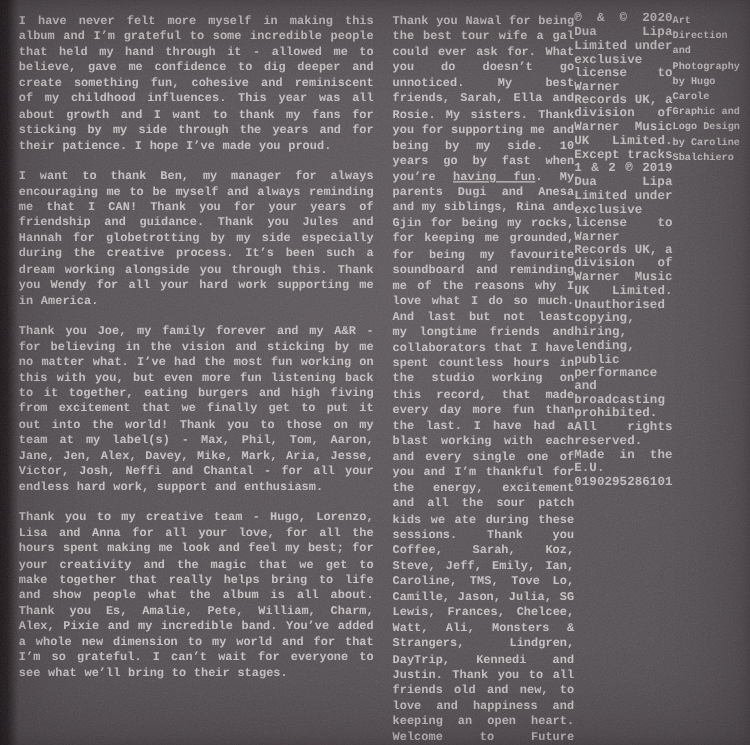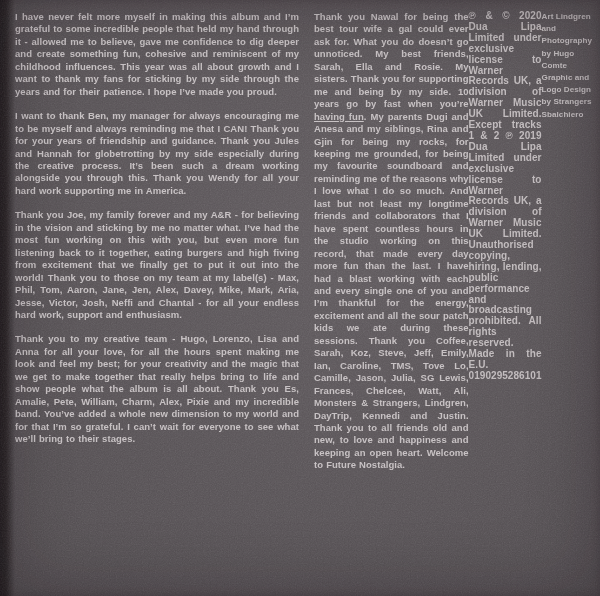--- a/index.html
+++ b/index.html
@@ -4,21 +4,21 @@
 <style>
   html, body { margin: 0; padding: 0; background: #1b1819; }
   .page {
     position: relative;
     width: 600px;
     height: 596px;
     background:
       radial-gradient(ellipse at 55% 40%, rgba(255,255,255,0.03), rgba(0,0,0,0.10) 95%),
       #5a5458;
     overflow: hidden;
-    font-family: Liberation Sans, sans-serif;
+    font-family: Liberation Mono, monospace;
     font-weight: 700;
     color: #c9c3c5;
     -webkit-font-smoothing: antialiased;
   }
   .spine {
     position: absolute;
     left: 0; top: 0; bottom: 0;
     width: 16px;
     background: linear-gradient(90deg, #211d1f 0px, #272224 6px, rgba(90,84,88,0) 15px);
     z-index: 2;
@@ -96,22 +96,22 @@
     <div class="col-gap"></div>
 
     <div class="col-right">
       <p class="para">Thank you Nawal for being the best tour wife a gal could ever ask for. What you do doesn’t go unnoticed. My best friends, Sarah, Ella and Rosie. My sisters. Thank you for supporting me and being by my side. 10 years go by fast when you’re <u>having fun</u>. My parents Dugi and Anesa and my siblings, Rina and Gjin for being my rocks, for keeping me grounded, for being my favourite soundboard and reminding me of the reasons why I love what I do so much. And last but not least my longtime friends and collaborators that I have spent countless hours in the studio working on this record, that made every day more fun than the last. I have had a blast working with each and every single one of you and I’m thankful for the energy, excitement and all the sour patch kids we ate during these sessions. Thank you Coffee, Sarah, Koz, Steve, Jeff, Emily, Ian, Caroline, TMS, Tove Lo, Camille, Jason, Julia, SG Lewis, Frances, Chelcee, Watt, Ali, Monsters &amp; Strangers, Lindgren, DayTrip, Kennedi and Justin. Thank you to all friends old and new, to love and happiness and keeping an open heart. Welcome to Future Nostalgia.</p>
 
       <div class="spacer"></div>
 
       <p class="legal">℗ &amp; © 2020 Dua Lipa Limited under exclusive license to Warner Records UK, a division of Warner Music UK Limited. Except tracks 1 &amp; 2 ℗ 2019 Dua Lipa Limited under exclusive license to Warner Records UK, a division of Warner Music UK Limited. Unauthorised copying, hiring, lending, public performance and broadcasting prohibited. All rights reserved. Made in the E.U. 0190295286101</p>
 
       <div>
-        <p class="credit-line">Art Lindgren and Photography by Hugo Comte</p>
-        <p class="credit-line">Graphic and Logo Design by Strangers Sbalchiero</p>
+        <p class="credit-line">Art Direction and Photography by Hugo Carole</p>
+        <p class="credit-line">Graphic and Logo Design by Caroline Sbalchiero</p>
       </div>
     </div>
 
   </div>
 
   <svg class="grain" width="600" height="596" xmlns="http://www.w3.org/2000/svg">
     <filter id="grainNoise">
       <feTurbulence type="fractalNoise" baseFrequency="0.85" numOctaves="2" stitchTiles="stitch"></feTurbulence>
       <feColorMatrix type="saturate" values="0"></feColorMatrix>
     </filter>

